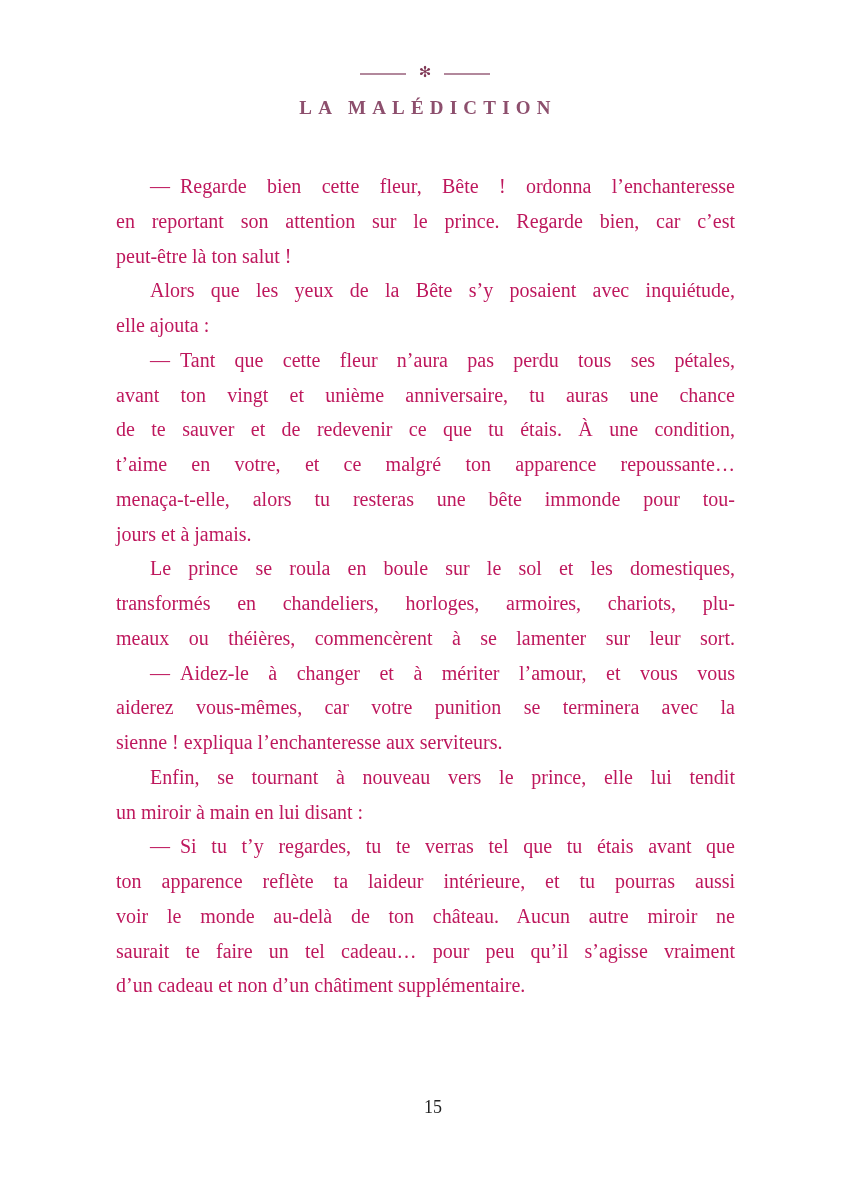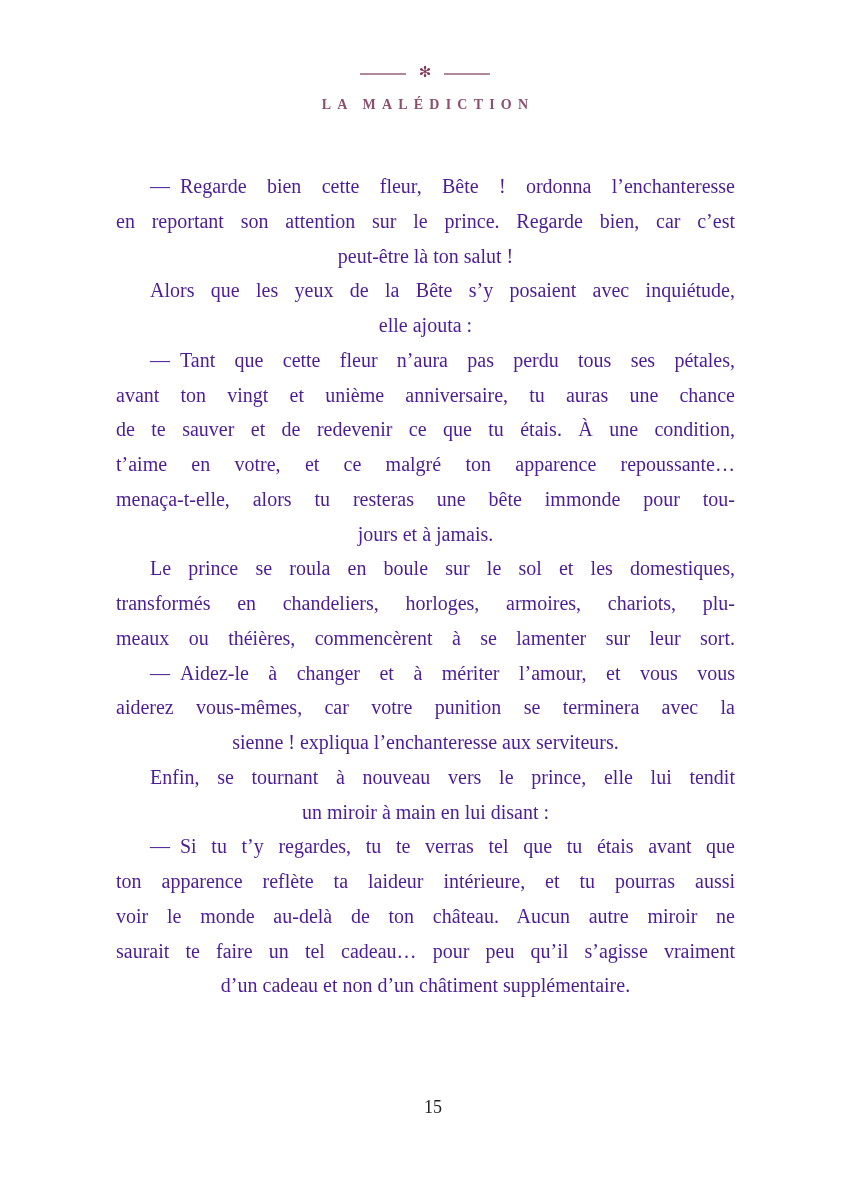--- a/index.html
+++ b/index.html
@@ -39,42 +39,42 @@
   }
   
   .chapter-title {
     position: absolute;
     top: 97px;
     left: 0;
     width: 100%;
     margin: 0;
     text-align: center;
     text-indent: 6px;
-    font-size: 14px;
+    font-size: 19px;
     font-weight: 600;
     letter-spacing: 6.2px;
     color: #8d4f6d;
   }
   
   .text-block {
     position: absolute;
     top: 169px;
     left: 116px;
     width: 619px;
     font-size: 20px;
     line-height: 34.75px;
-    color: #4c1d95;
+    color: #be185d;
   }
   .para { margin: 0; padding: 0; }
   .line { display: block; }
   .line.just {
     text-align: justify;
     text-align-last: justify;
   }
-  .line.last { text-align: center; }
+  .line.last { text-align: left; }
   .line.first { text-indent: 34px; }
   
   .page-number {
     position: absolute;
     top: 1097px;
     left: 0;
     width: 100%;
     text-align: center;
     font-size: 18px;
     color: #222222;

